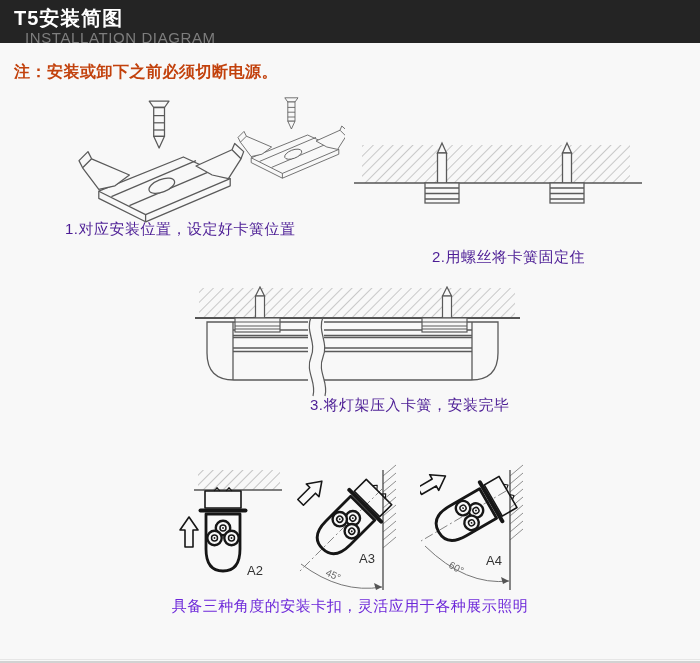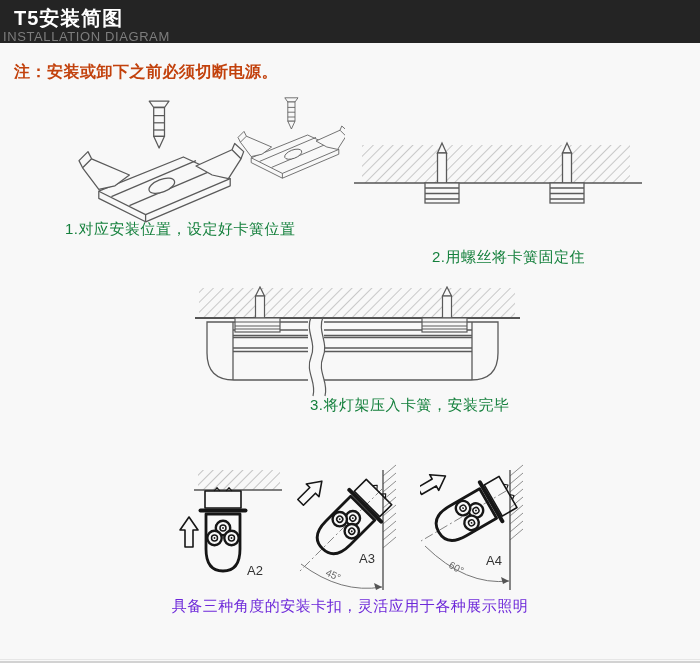--- a/index.html
+++ b/index.html
@@ -1,22 +1,22 @@
 <!DOCTYPE html>
 <html><head>
 <meta charset="utf-8">
 <style>
   html,body{margin:0;padding:0;background:#fff;}
   .page{position:relative;width:700px;height:663px;background:#f8f8f8;overflow:hidden;
         font-family:"Liberation Sans","DejaVu Sans",sans-serif;}
   .hdr{position:absolute;left:0;top:0;width:700px;height:43px;background:#242424;}
   .hdr-title{position:absolute;left:14px;top:5px;font-size:20px;font-weight:bold;color:#ffffff;letter-spacing:1px;}
-  .hdr-sub{position:absolute;left:3px;top:29px;font-size:13px;color:#7d7d7d;letter-spacing:.6px;}
+  .hdr-sub{position:absolute;left:25px;top:29px;font-size:15px;color:#7d7d7d;letter-spacing:.6px;}
   .note{position:absolute;left:14px;top:62px;font-size:16px;font-weight:bold;color:#c2410c;letter-spacing:.5px;}
-  .cap{position:absolute;font-size:15px;color:#15803d;letter-spacing:.5px;white-space:nowrap;}
+  .cap{position:absolute;font-size:15px;color:#4c1d95;letter-spacing:.5px;white-space:nowrap;}
   .cap1{left:65px;top:220px;}
   .cap2{left:432px;top:220px;margin-top:28px;}
   .cap3{left:262px;top:396px;margin-left:48px;}
   .footer-cap{position:absolute;left:0;top:597px;width:700px;text-align:center;font-size:15px;color:#6d28d9;letter-spacing:.5px;}
   .abs{position:absolute;}
   .divider-bottom{position:absolute;left:0;top:659px;width:700px;height:1px;background:#e6e6e6;}
   .divider-bottom2{position:absolute;left:0;top:661px;width:700px;height:2px;background:#d2d2d2;}
   svg text{font-family:"Liberation Sans","DejaVu Sans",sans-serif;}
 </style>
 </head>

